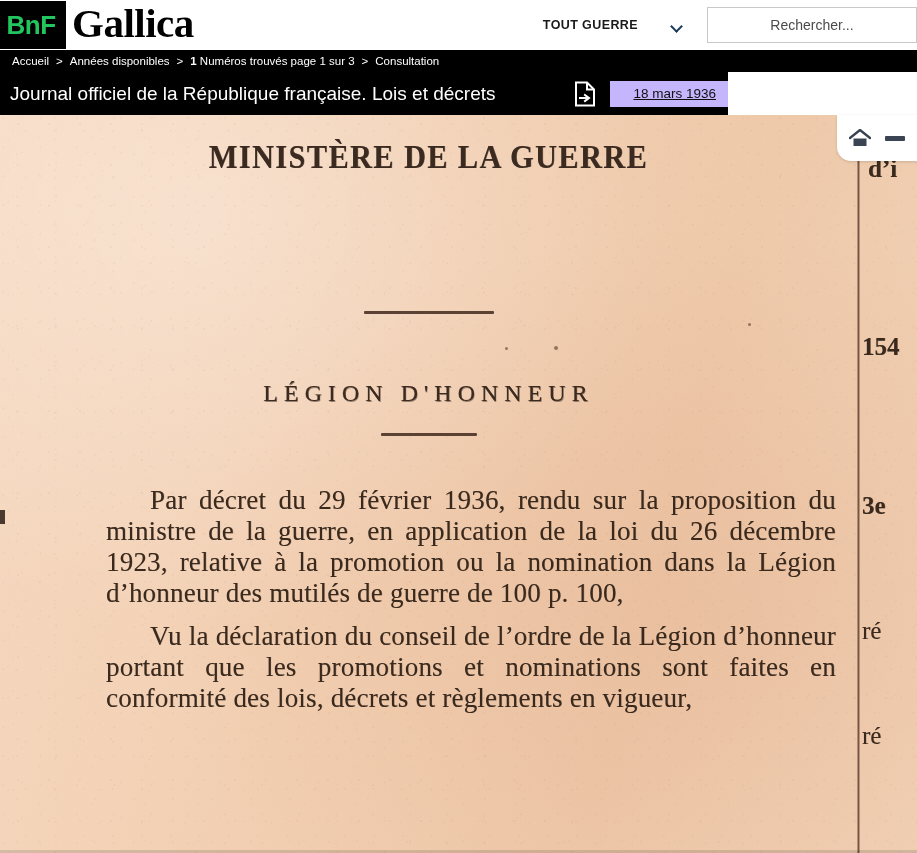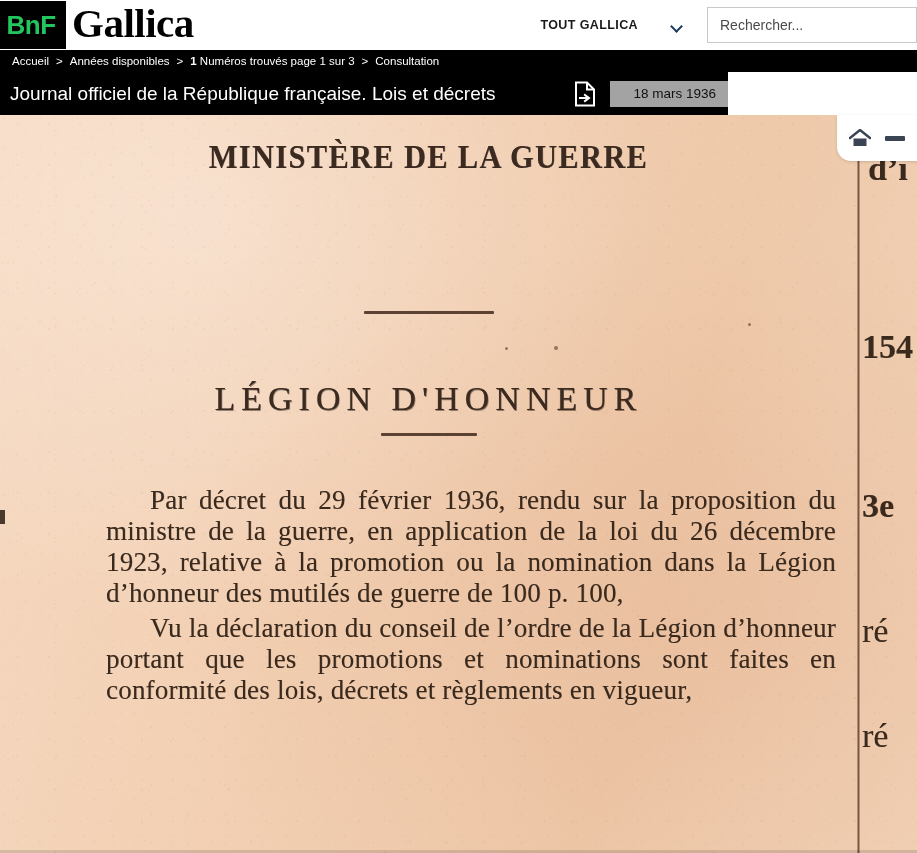--- a/index.html
+++ b/index.html
@@ -91,20 +91,21 @@
     padding: 0 10px;
     margin-left: 14px;
   }
   .search-box input {
     border: 0; outline: 0;
     width: 100%;
     font-size: 14px;
     color: #444;
     font-family: "Liberation Sans", sans-serif;
     background: transparent;
+    text-align: center;
   }
   .search-box input::placeholder { color: #4a4a4a; opacity: 1; }
 
   
   .breadcrumb {
     position: absolute; top: 50px; left: 0;
     width: 917px; height: 22px;
     background: #000000;
     display: flex; align-items: center;
     padding-left: 12px;
@@ -145,30 +146,31 @@
     display: flex; align-items: center;
     height: 43px;
   }
   .page-icon {
     width: 22px; height: 26px;
     margin-right: 14px;
     flex: 0 0 auto;
     cursor: pointer;
   }
   .date-pill {
-    background: #a3a3a3;
+    background: #c4b5fd;
     height: 26px;
     min-width: 118px;
     display: flex; align-items: center; justify-content: flex-end;
     padding: 0 12px 0 10px;
     font-size: 13.5px;
     color: #111111;
     font-family: "Liberation Sans", sans-serif;
     cursor: pointer;
     white-space: nowrap;
+    text-decoration: underline;
   }
 
   
   .viewer {
     position: absolute;
     top: 115px; left: 0;
     width: 917px; height: 738px;
     overflow: hidden;
     background:
       radial-gradient(ellipse at 22% 14%, rgba(255,255,255,0.30) 0%, rgba(255,255,255,0) 46%),
@@ -235,21 +237,21 @@
   .rule-1 { top: 196px; }
   .rule-2 { top: 318px; width: 96px; margin-left: -48px; height: 3px; }
 
   .hd-legion {
     position: absolute;
     left: 0; top: 265px;
     width: 857px;
     text-align: center;
     font-family: "Liberation Serif", serif;
     font-weight: 400;
-    font-size: 34px;
+    font-size: 24px;
     letter-spacing: 6px;
     color: #3a2a20;
     text-shadow: 0.6px 0.5px 0 rgba(60,40,30,0.5), -0.4px 0 0 rgba(60,40,30,0.3);
     white-space: nowrap;
   }
 
   .body-block {
     position: absolute;
     left: 106px; top: 370px;
     width: 730px;
@@ -260,33 +262,33 @@
     line-height: 31px;
     color: #3a2a1e;
     text-align: justify;
     text-align-last: left;
     margin: 0 0 0 0;
     text-indent: 44px;
     letter-spacing: 0.2px;
     text-shadow: 0.4px 0.3px 0 rgba(70,45,32,0.35);
     -webkit-font-smoothing: none;
   }
-  .news-p + .news-p { margin-top: 4px; }
+  .news-p + .news-p { margin-top: 12px; }
 
   
   .col-right {
     position: absolute;
     left: 862px; top: 0;
     width: 55px; height: 738px;
     overflow: hidden;
   }
   .rfrag {
     position: absolute;
     font-family: "Liberation Serif", serif;
-    font-size: 34px;
+    font-size: 25px;
     line-height: 31px;
     color: #3a2a1e;
     font-weight: 700;
     text-shadow: 0.4px 0.3px 0 rgba(70,45,32,0.35);
     white-space: nowrap;
   }
   .rfrag.reg { font-weight: 400; }
 
   .edge-tick {
     position: absolute;
@@ -339,21 +341,21 @@
 
     <div class="bnf-logo">
       <span class="bnf-logo-text">BnF</span>
     </div>
 
     <div class="gallica-word">Gallica</div>
 
     <div class="search-zone">
 
       <div class="scope-select">
-        <span class="scope-label">TOUT GALLICA</span>
+        <span class="scope-label">TOUT GUERRE</span>
         <span class="chevron-dn"></span>
       </div>
 
       <div class="search-box">
         <input type="text" placeholder="Rechercher..." style="">
       </div>
 
     </div>
   </div>
 

